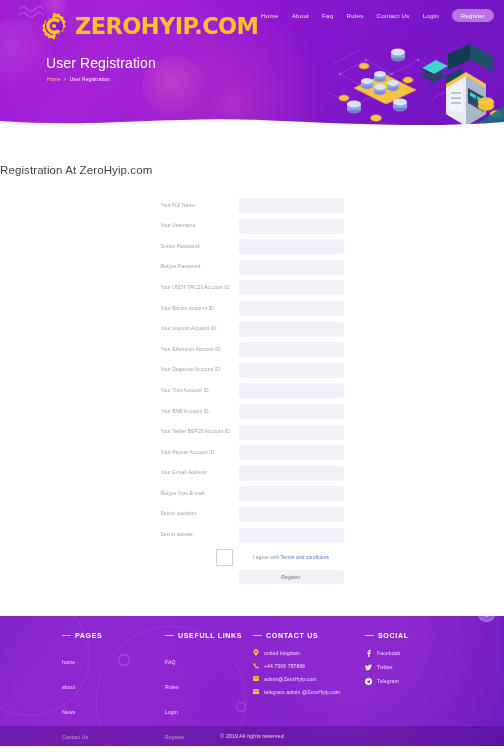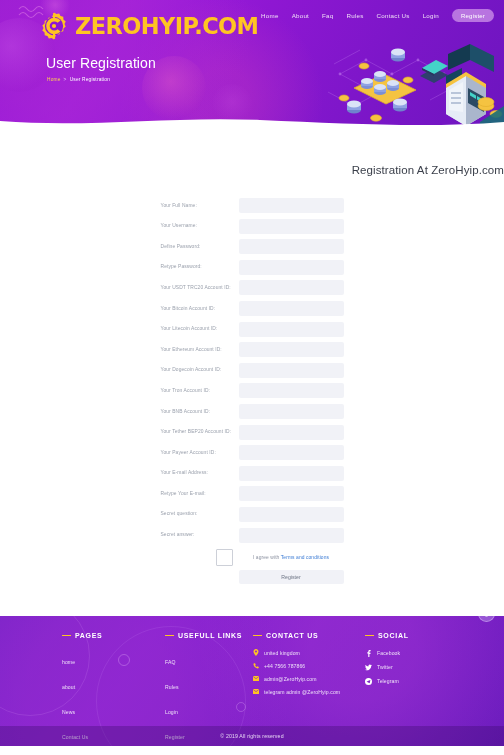--- a/index.html
+++ b/index.html
@@ -78,21 +78,21 @@
 
   
   .illus { position: absolute; right: 0; top: 44px; z-index: 4; }
   .hero-bottom-wave {
     position: absolute; left: 0; bottom: 0; width: 100%; height: 16px; z-index: 5;
   }
 
   
   .content { position: relative; background: #fff; padding-top: 36px; }
   .form-title {
-    text-align: right; font-size: 11.5px; color: #3a3f4a; font-weight: 400;
+    text-align: left; font-size: 11.5px; color: #3a3f4a; font-weight: 400;
     letter-spacing: .1px; margin-bottom: 22px;
   }
   .form { width: 100%; }
   .frow {
     display: flex; align-items: center; justify-content: center;
     margin-bottom: 5.6px;
   }
   .flabel {
     width: 78px; text-align: left;
     font-size: 4.9px; color: #9aa0ac; letter-spacing: .1px;

